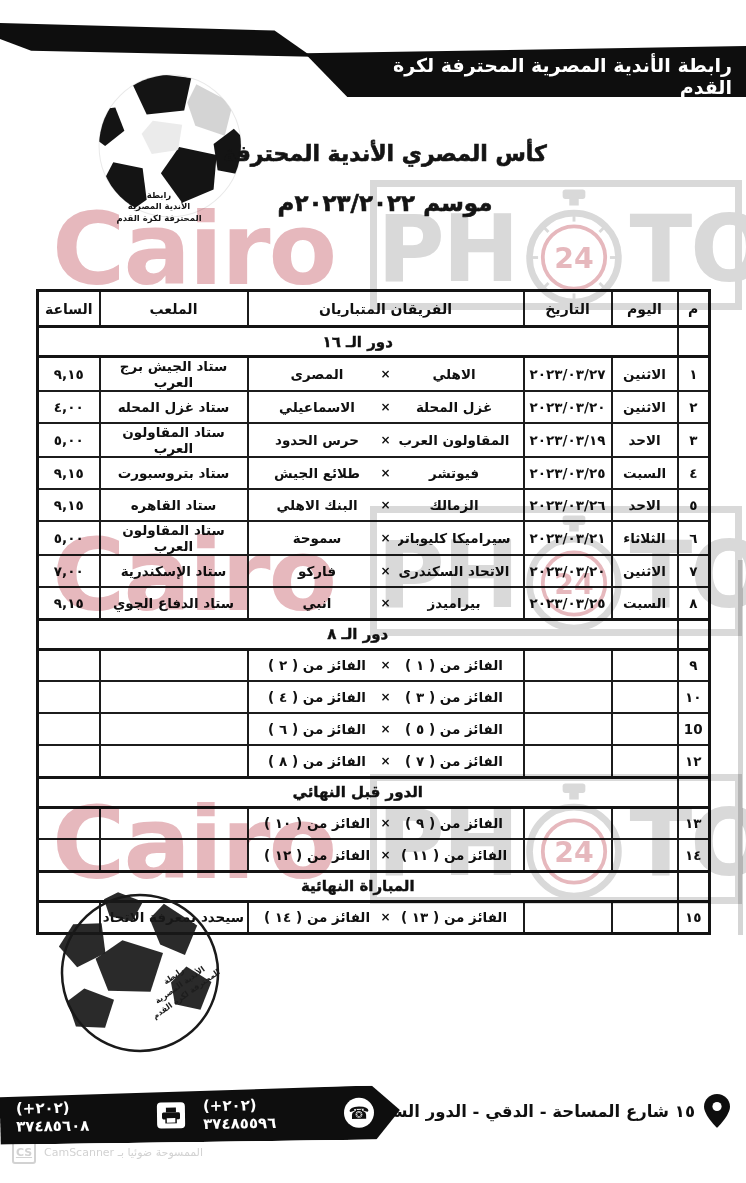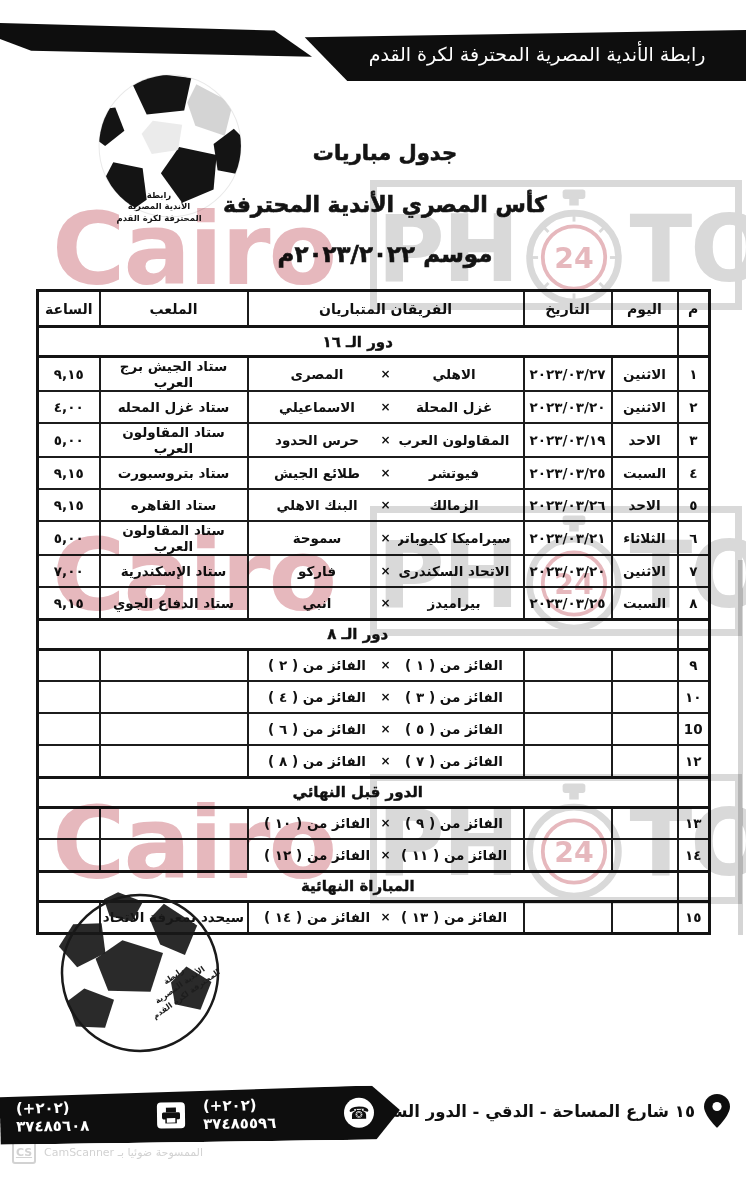--- a/index.html
+++ b/index.html
@@ -9,25 +9,25 @@
     font-family:"DejaVu Sans", sans-serif; color:var(--ink,#111);
   }
 
   
   .stripe-left {
     position:absolute; left:0; top:18px; width:312px; height:42px;
     background:var(--band,#0e0e0e);
     clip-path:polygon(0 12%, 88% 30%, 100% 92%, 10% 78%, 0 50%);
   }
   .top-banner {
-    position:absolute; left:298px; top:29px; width:448px; height:52px;
+    position:absolute; left:298px; top:45px; width:448px; height:52px;
     background:var(--band,#0e0e0e);
     clip-path:polygon(1.5% 16%, 100% 2%, 100% 100%, 11% 100%);
-    color:#fff; display:flex; justify-content:center;
-    padding:14px 14px 4px 44px; font-size:19px; font-weight:normal; direction:rtl;
+    color:#fff; display:flex; align-items:center; justify-content:center;
+    padding:14px 14px 4px 44px; font-size:19px; font-weight:bold; direction:rtl;
     letter-spacing:.2px;
   }
 
   
   .top-logo { position:absolute; left:82px; top:70px; width:180px; height:180px; }
   .top-logo svg { position:absolute; left:12px; top:2px; }
   .logo-caption {
     position:absolute; left:16px; top:120px; width:122px; direction:rtl;
     font-size:8.5px; font-weight:bold; line-height:1.35; text-align:center; color:#161616;
   }
@@ -141,21 +141,20 @@
     </g>
   </svg>
   <div class="logo-caption">
     <div>رابطة</div>
     <div>الأندية المصرية</div>
     <div>المحترفة لكرة القدم</div>
   </div>
 </div>
 
 <div class="titles">
-  <div class="t1">جدول مباريات</div>
   <div class="t2">كأس المصري الأندية المحترفة</div>
   <div class="t3">موسم ٢٠٢٣/٢٠٢٢م</div>
 </div>
 
 <table class="schedule" dir="rtl">
   <colgroup>
     <col class="col-num">
       <col class="col-day">
       <col class="col-date">
     <col class="col-teams">

